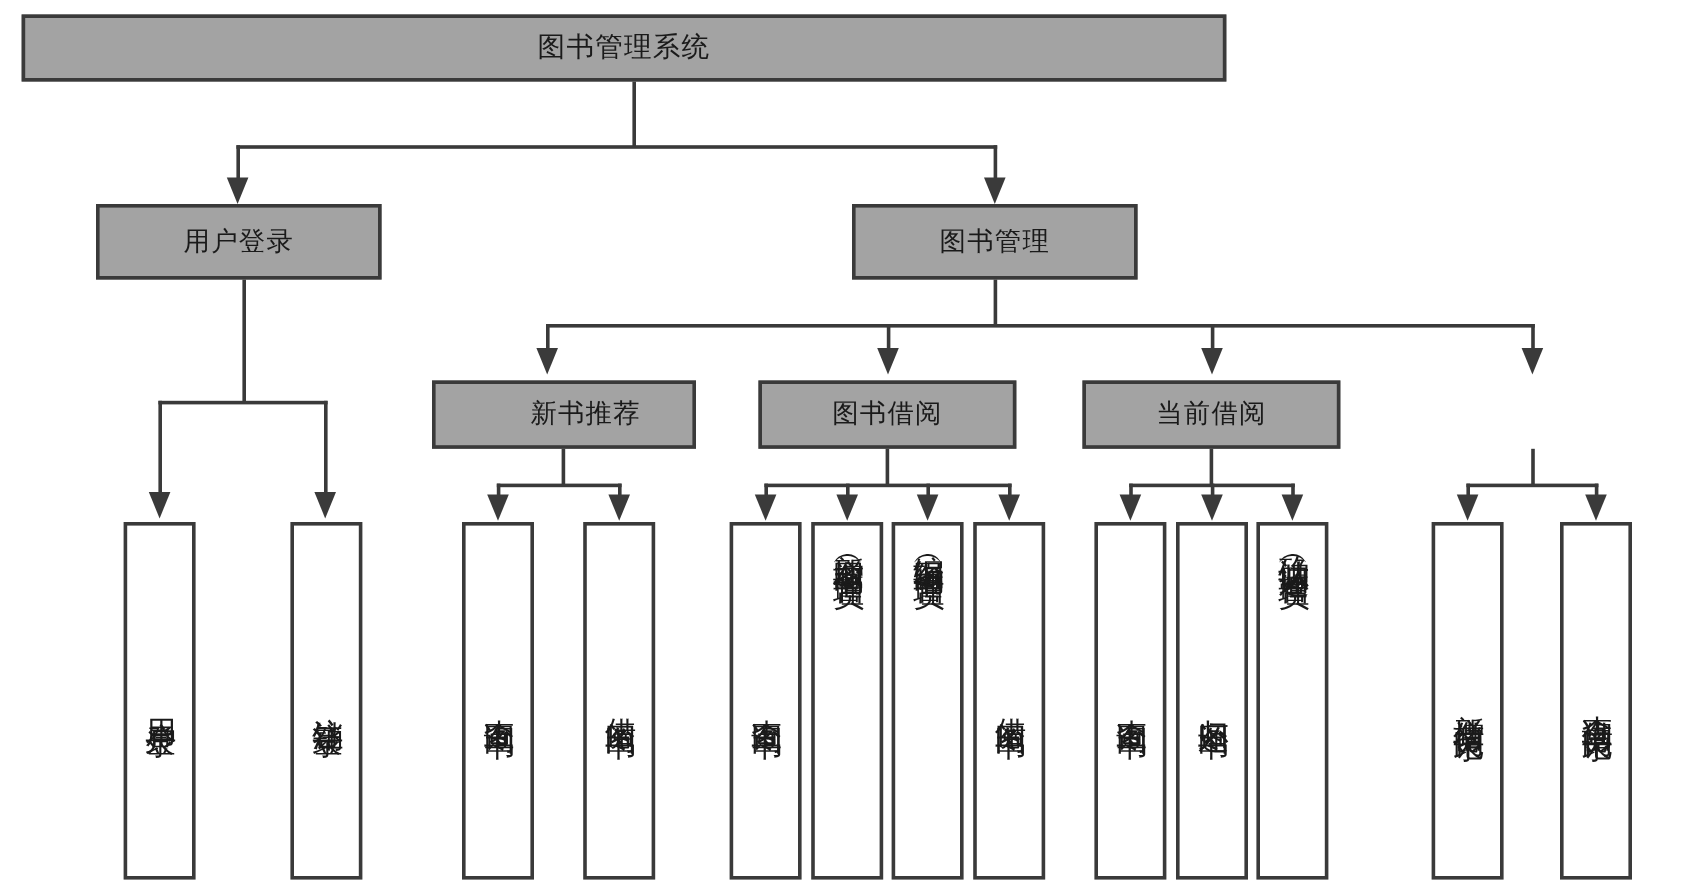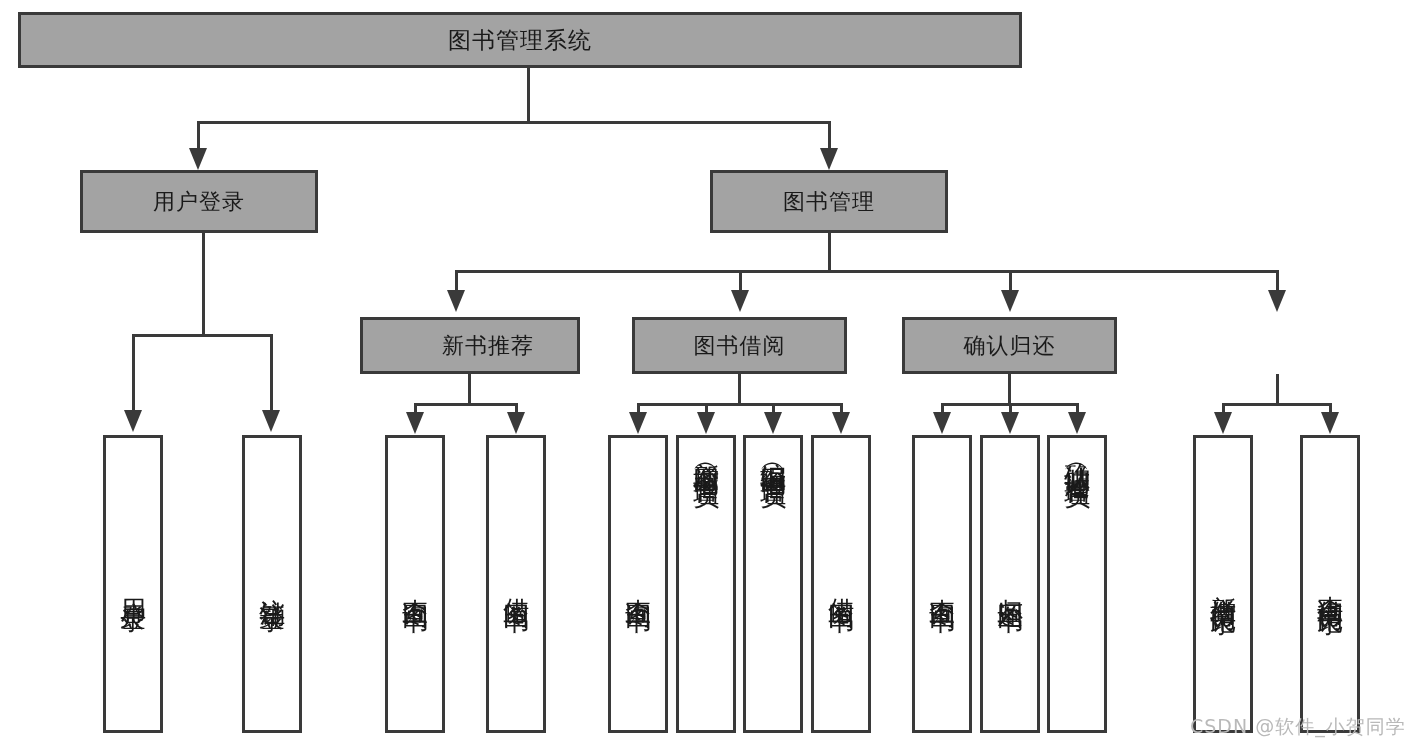--- a/index.html
+++ b/index.html
@@ -123,21 +123,21 @@
   <div class="vline" style="left:1276px; top:270px; height:22px;"></div>
   <div class="arrow" style="left:1268px; top:290px;"></div>
 
   <div class="node" style="left:360px; top:317px; width:220px; height:57px;padding-left:36px;">
     <span class="label">新书推荐</span>
   </div>
   <div class="node" style="left:632px; top:317px; width:215px; height:57px;">
     <span class="label">图书借阅</span>
   </div>
   <div class="node" style="left:902px; top:317px; width:215px; height:57px;">
-    <span class="label">确认归还</span>
+    <span class="label">当前借阅</span>
   </div>
 
   <div class="vline" style="left:468px; top:374px; height:31px;"></div>
   <div class="hline" style="left:414px; top:403px; width:104px;"></div>
   <div class="vline" style="left:414px; top:403px; height:12px;"></div>
   <div class="arrow" style="left:406px; top:412px;"></div>
   <div class="vline" style="left:515px; top:403px; height:12px;"></div>
   <div class="arrow" style="left:507px; top:412px;"></div>
 
   <div class="vline" style="left:738px; top:374px; height:31px;"></div>
@@ -204,15 +204,14 @@
     <span class="vlabel">确认归还（管理员）</span>
   </div>
 
   <div class="leaf mid" style="left:1193px; top:435px; width:60px; height:298px;">
     <span class="vlabel">新增借阅记录</span>
   </div>
   <div class="leaf mid" style="left:1300px; top:435px; width:60px; height:298px;">
     <span class="vlabel">查询借阅记录</span>
   </div>
 
-  <div class="watermark" style="left:1190px; top:714px;">CSDN @软件_小贺同学</div>
 
 </div>
 
 </body></html>

